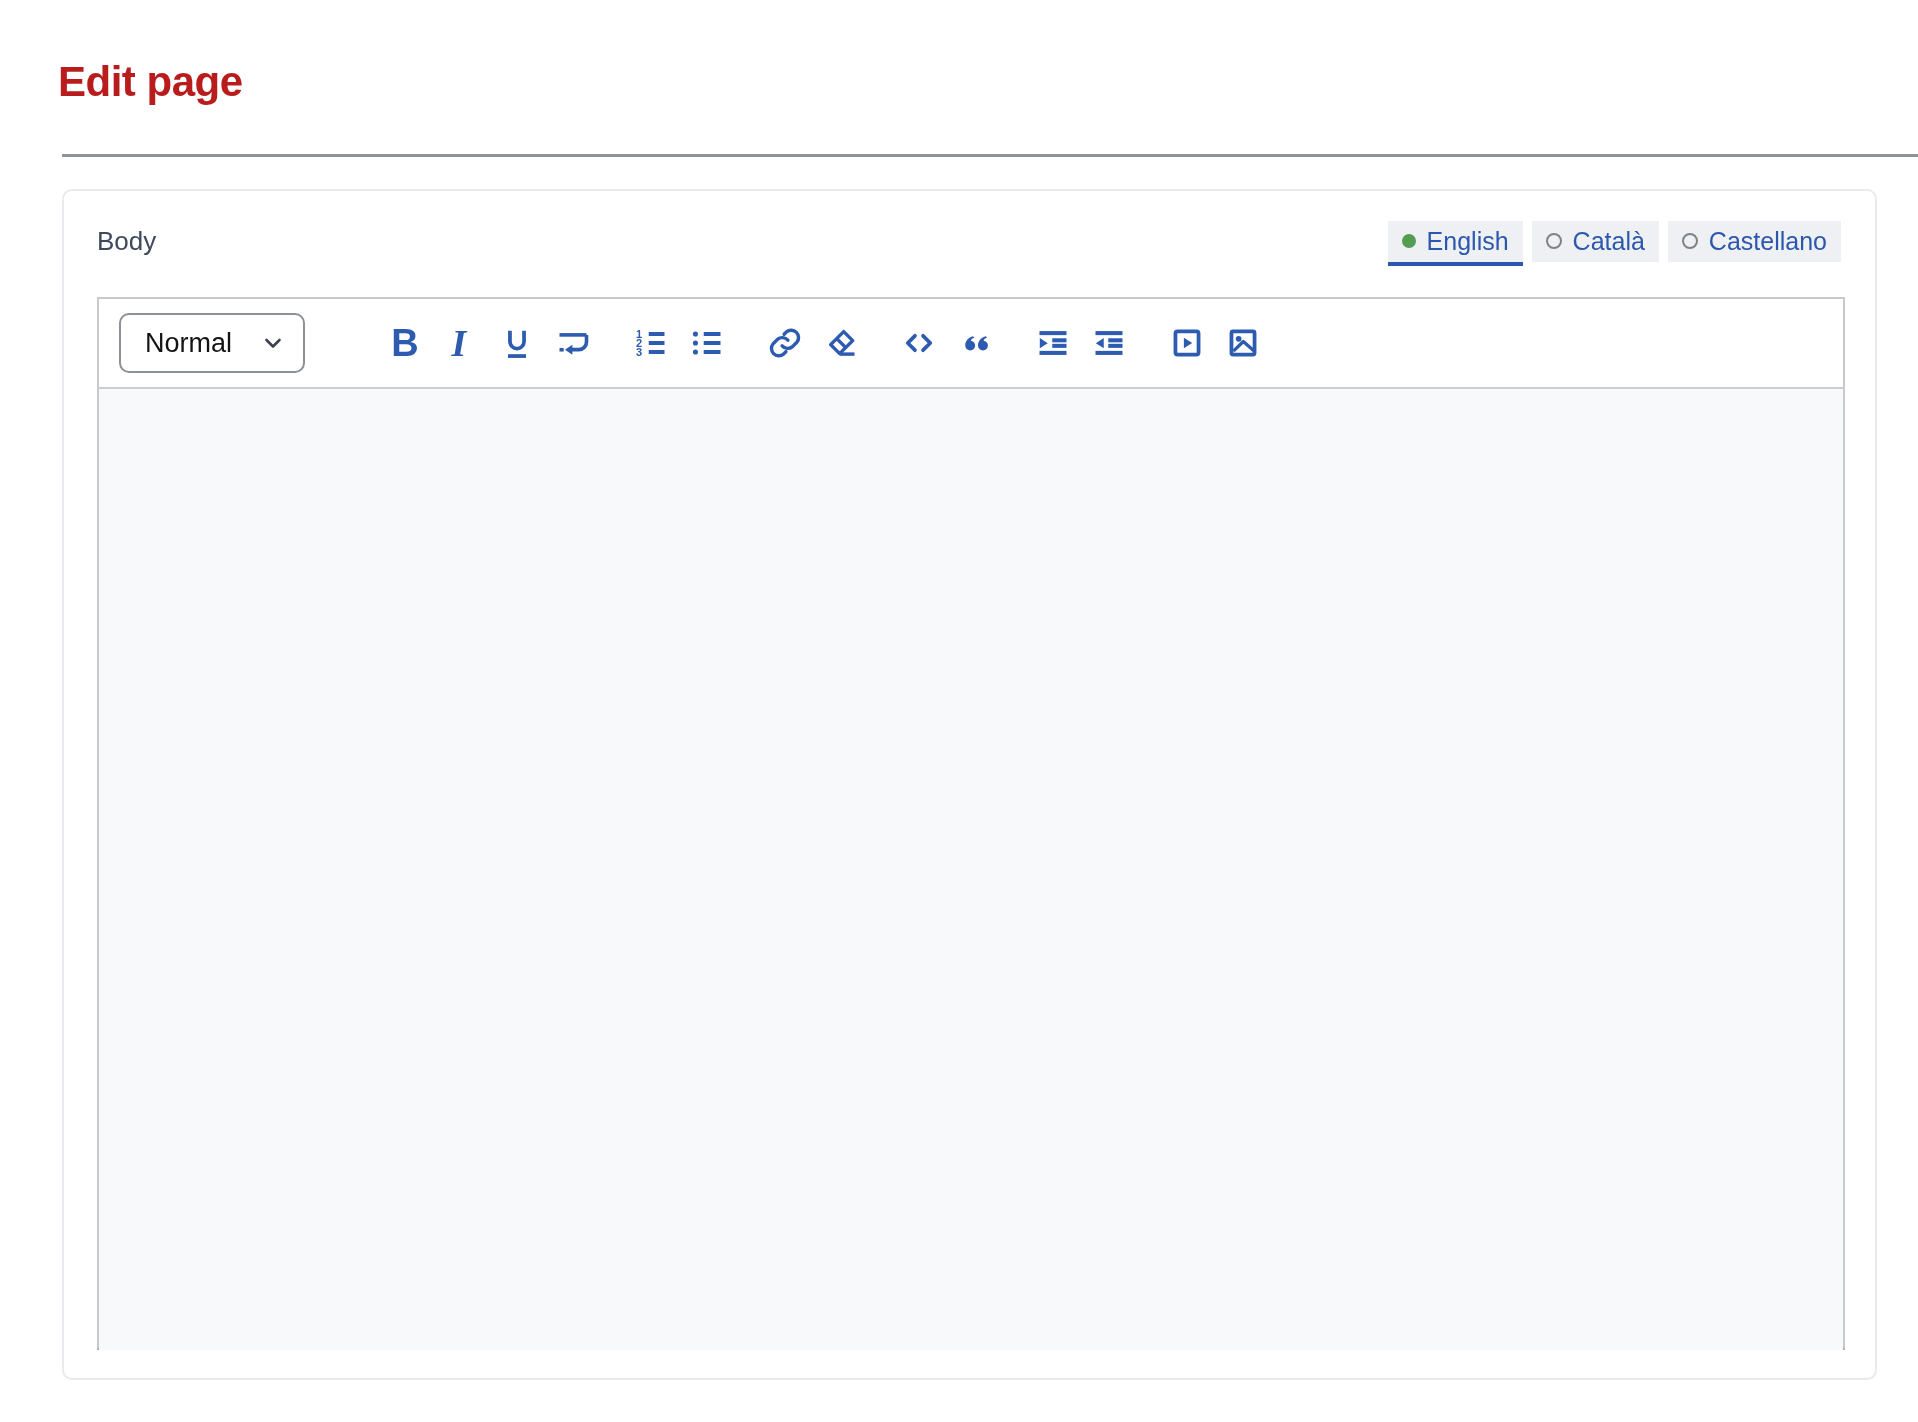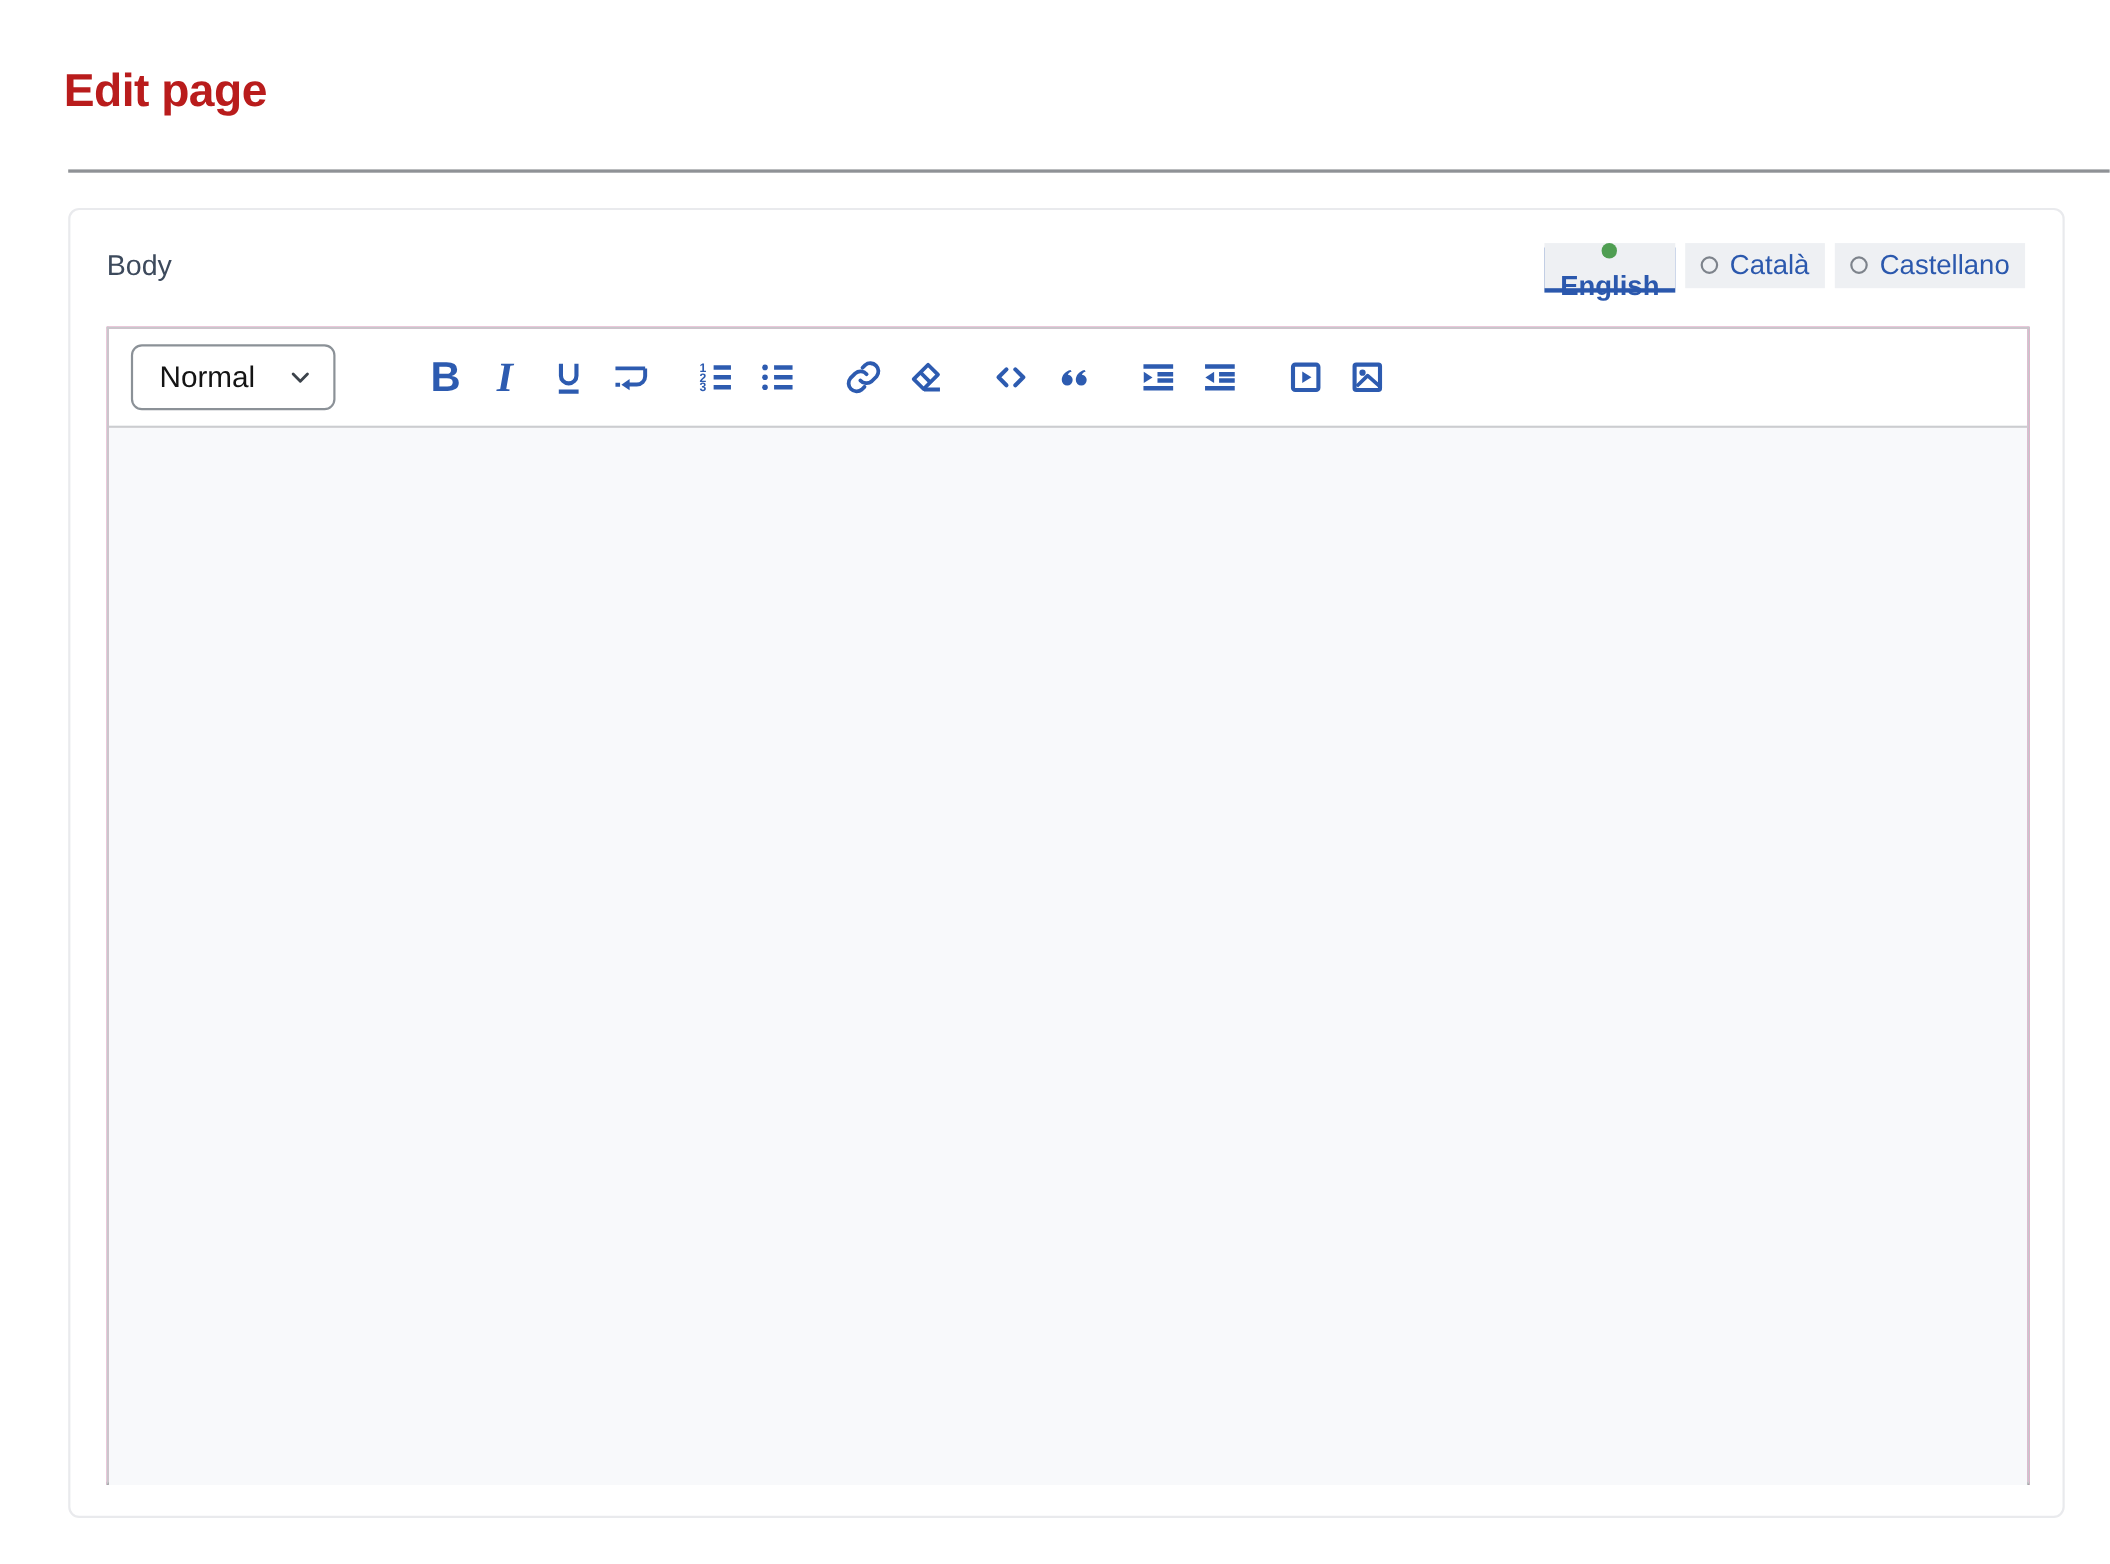--- a/index.html
+++ b/index.html
@@ -35,38 +35,37 @@
   }
 
   
   .lang-tabs { display: flex; gap: 9px; align-items: center; }
   .lang-tab {
     display: flex; align-items: center; gap: 11px;
     background: #eef0f3; border: none; padding: 0 14px; height: 41px;
     font-family: inherit; font-size: 25px; color: #2b58ad; cursor: pointer;
   }
   .lang-tab.active {
-    font-weight: 700;
+    font-weight: 400;
     box-shadow: 0 4px 0 0 #2b58ad;
-    flex-direction: column;
   }
   .dot-active {
     width: 14px; height: 14px; border-radius: 50%; background: #4f9e52; flex: none;
   }
   .dot-ring {
     width: 16px; height: 16px; border-radius: 50%;
     border: 2.5px solid #7d838b; background: transparent; flex: none;
   }
 
   
   .editor {
     position: absolute; left: 33px; top: 106px;
     width: 1748px; height: 1053px;
     border: 2px solid #c7c9cc; border-bottom: 3px solid #a3a5a8;
-    background: #ec4899;
+    background: #fdba74;
   }
   .toolbar {
     height: 90px; background: #ffffff; border-bottom: 2px solid #cbcdd0;
     display: flex; align-items: center; padding-left: 20px;
   }
   .style-select {
     width: 186px; height: 60px; background: #fff;
     border: 2px solid #8b9197; border-radius: 10px;
     display: flex; align-items: center; justify-content: space-between;
     padding: 0 18px 0 24px; margin-right: 72px;

